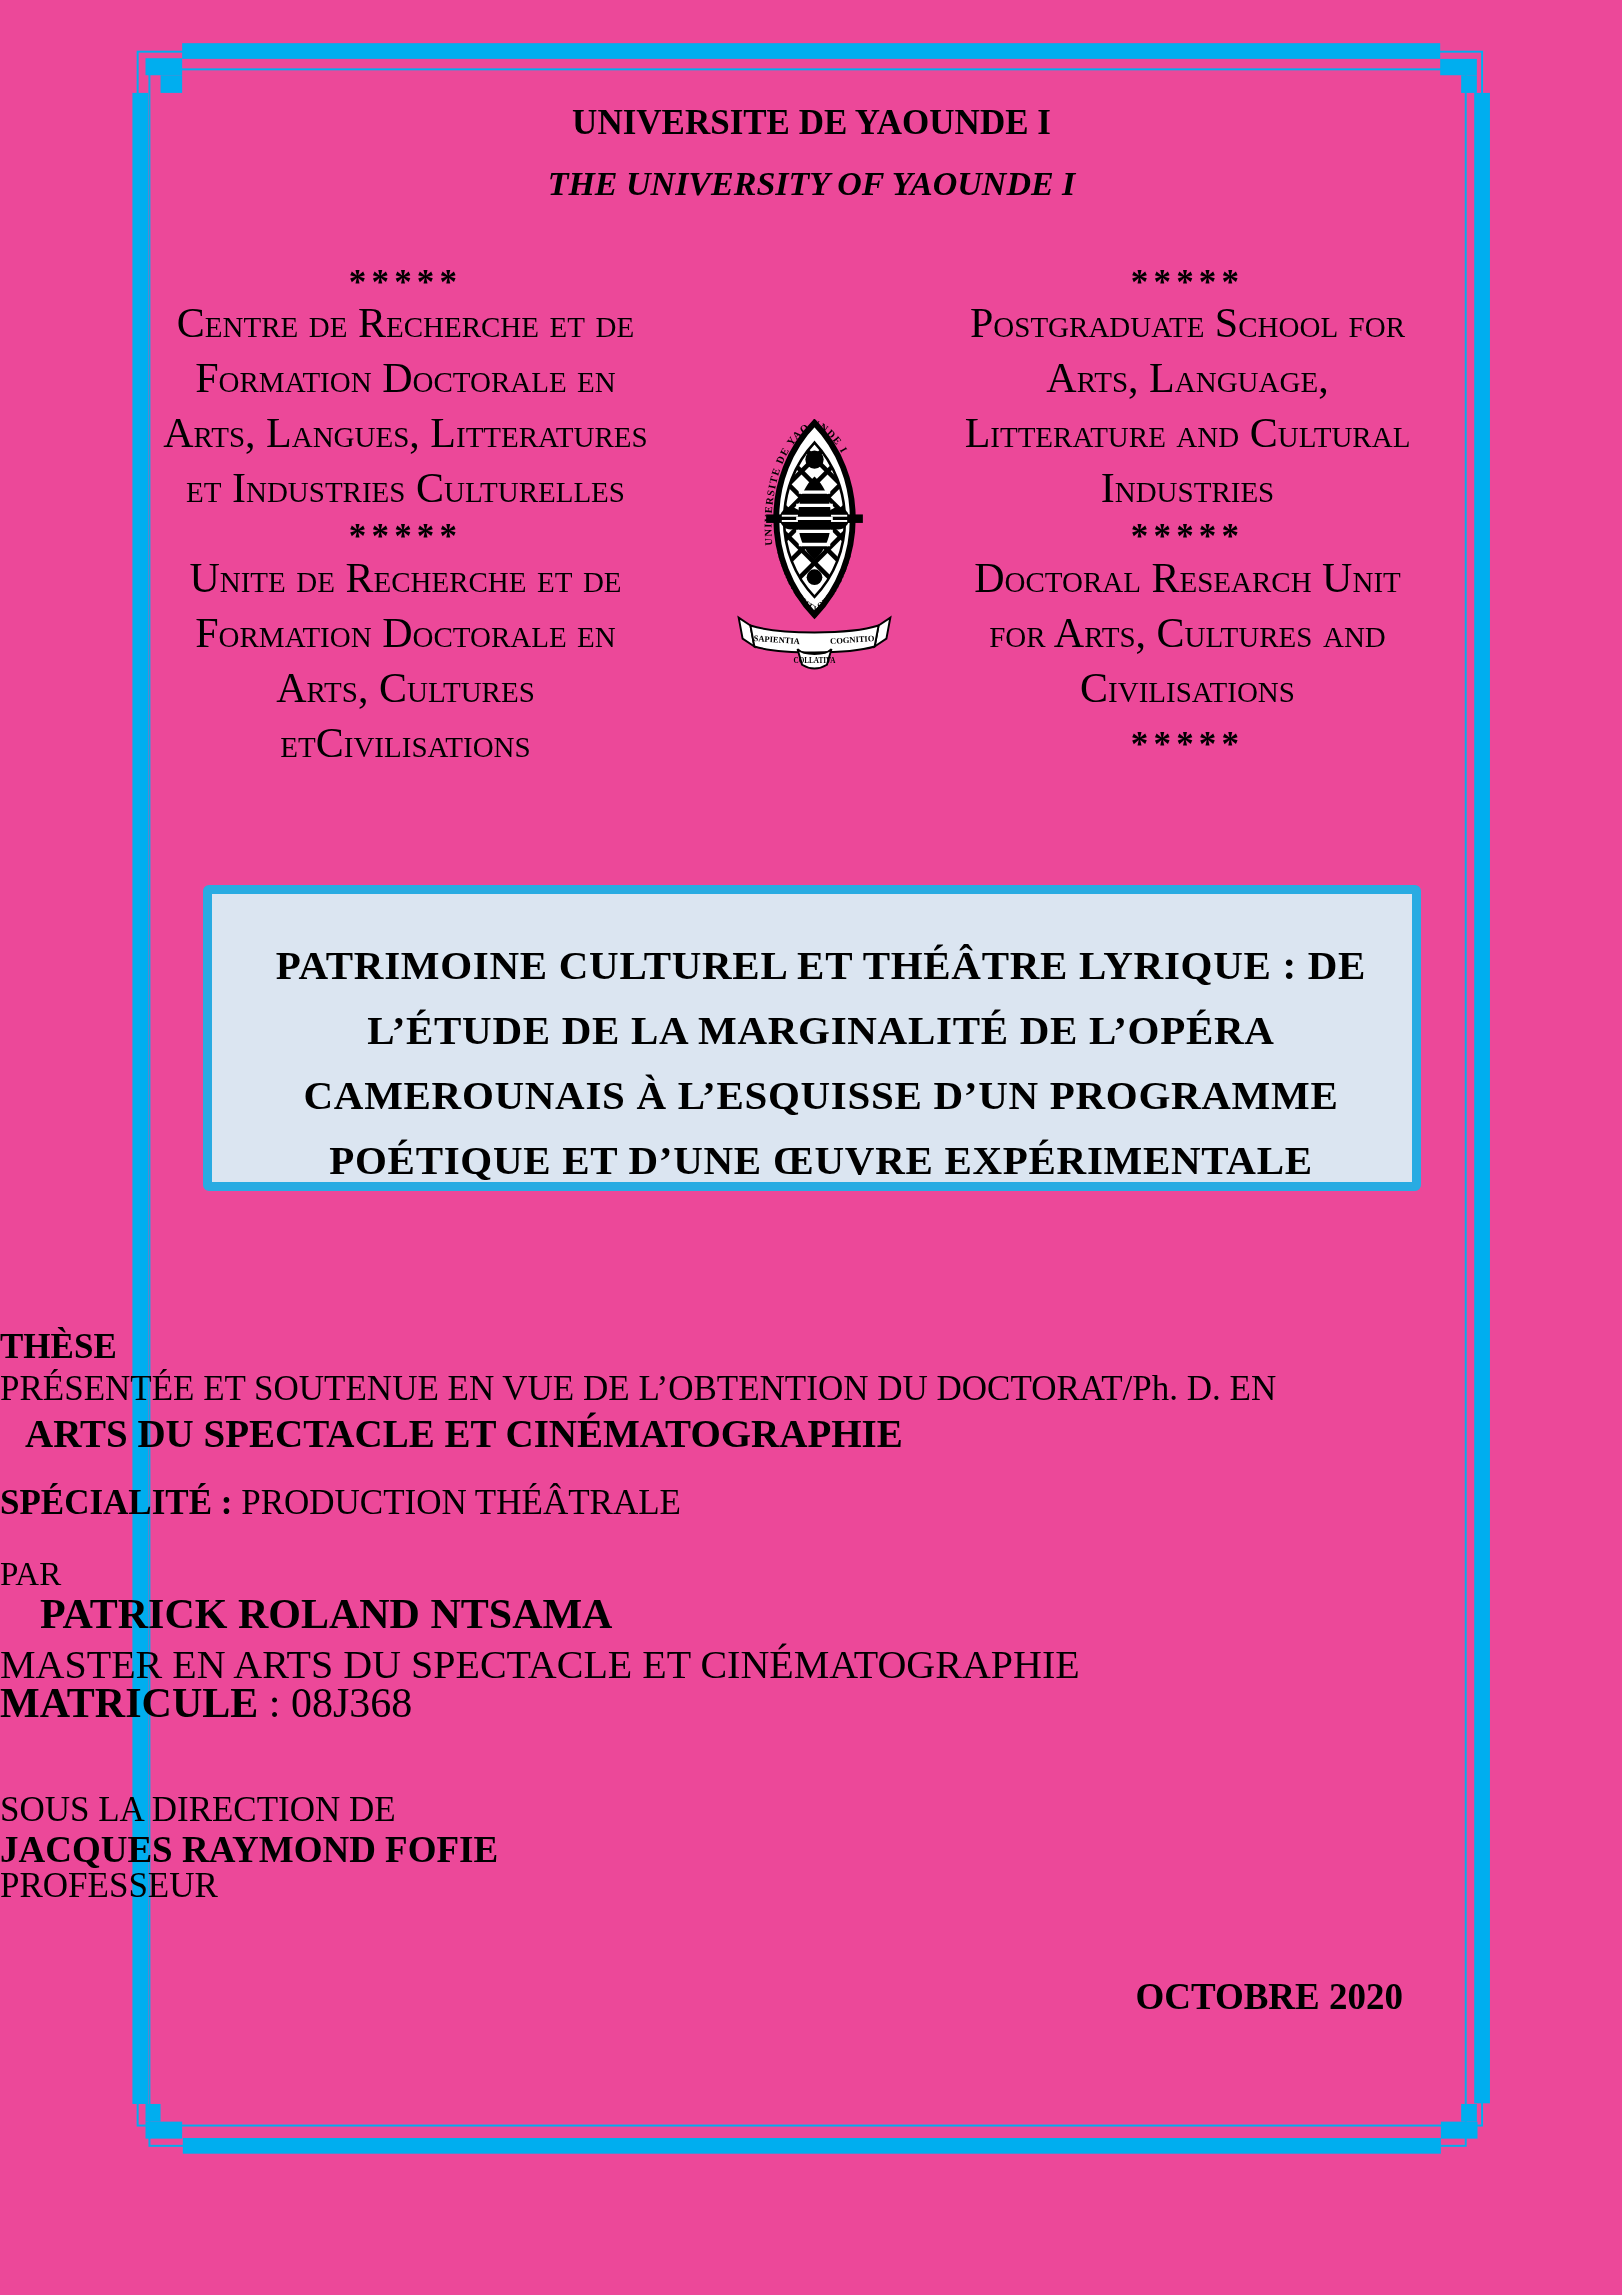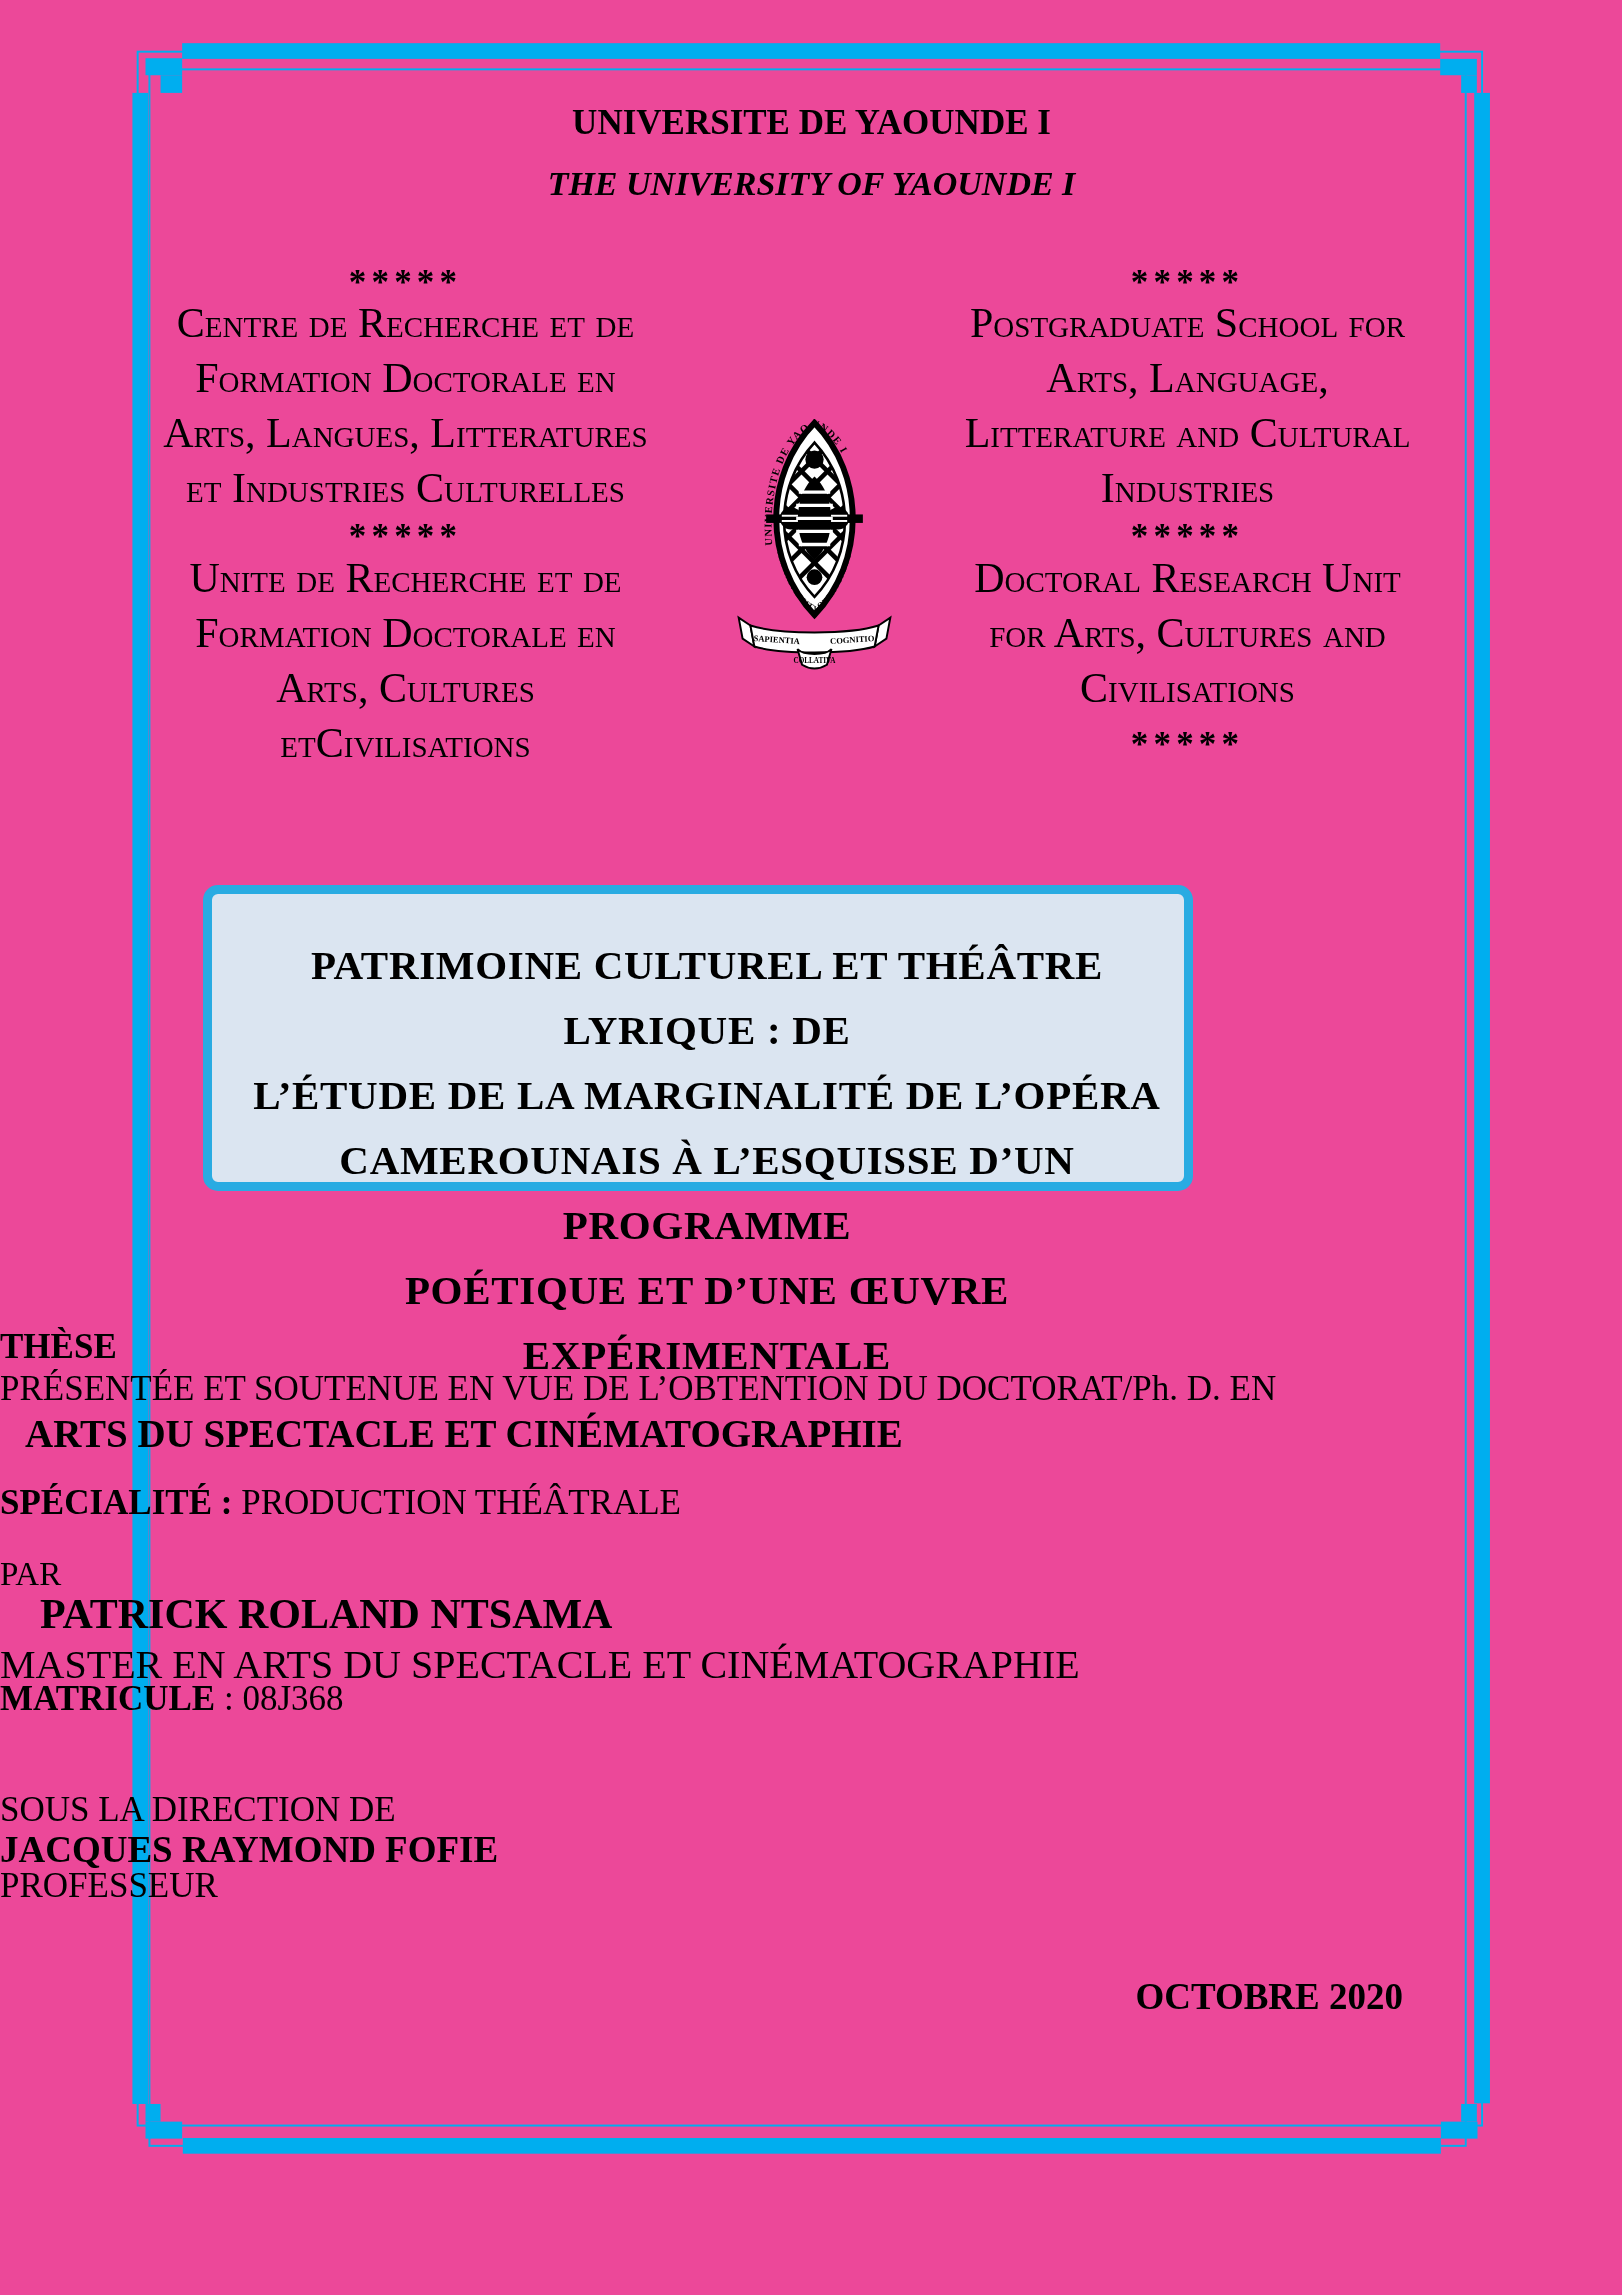--- a/index.html
+++ b/index.html
@@ -10,22 +10,22 @@
   .abs{position:absolute;}
   .ctr{left:0;width:100%;text-align:center;}
   .bold{font-weight:bold;}
   .ital{font-style:italic;}
   .stars{font-weight:bold;font-size:35px;letter-spacing:5.2px;}
   .colblock{font-size:42px;line-height:55px;font-variant:small-caps;}
   .col{position:absolute;text-align:center;}
   #col-left{left:85px;width:641px;}
   #col-right{left:883px;width:609px;}
   #title-box{
-    left:203px;top:885px;width:990px;height:306px;box-sizing:border-box;
-    border:9.2px solid #29ABE2;border-radius:15px;background:#DBE5F1;padding-left:18px;
+    left:203px;top:885px;width:1218px;height:306px;box-sizing:border-box;
+    border:9.2px solid #29ABE2;border-radius:6px;background:#DBE5F1;padding-left:18px;
   }
   #title-box .inner{padding-top:39px;font-weight:bold;font-size:41px;line-height:65px;text-align:center;letter-spacing:0.7px;}
   .mid{left:0;width:100%;text-align:left;}
   #date-line{right:220px;top:1975px;font-size:37px;font-weight:bold;}
   svg text{font-family:"Liberation Serif","DejaVu Serif",serif;}
 </style>
 </head>
 <body>
 
 <div id="page">
@@ -177,21 +177,21 @@
   <div class="abs mid" style="top:1369px;font-size:35px;">PRÉSENTÉE ET SOUTENUE EN VUE DE L’OBTENTION DU DOCTORAT/Ph. D.  EN</div>
   <div class="abs mid bold" style="top:1411px;font-size:39px;padding-left:25px;">ARTS DU SPECTACLE ET CINÉMATOGRAPHIE</div>
   <div class="abs mid" style="top:1483px;font-size:35px;">
     <span class="bold">SPÉCIALITÉ :</span>
     <span>PRODUCTION THÉÂTRALE</span>
   </div>
 
   <div class="abs mid" style="top:1556px;font-size:33px;">PAR</div>
   <div class="abs mid bold" style="top:1590px;font-size:42px;padding-left:40px;">PATRICK ROLAND NTSAMA</div>
   <div class="abs mid" style="top:1641px;font-size:40px;">MASTER EN ARTS DU SPECTACLE ET CINÉMATOGRAPHIE</div>
-  <div class="abs mid" style="top:1679px;font-size:35px;">
+  <div class="abs mid" style="top:1679px;font-size:42px;">
     <span class="bold">MATRICULE</span>
     <span>: 08J368</span>
   </div>
 
   <div class="abs mid" style="top:1790px;font-size:35px;">SOUS LA DIRECTION DE</div>
   <div class="abs mid bold" style="top:1828px;font-size:37px;">JACQUES RAYMOND FOFIE</div>
   <div class="abs mid" style="top:1866px;font-size:35px;">PROFESSEUR</div>
 
   <div class="abs" id="date-line">OCTOBRE 2020</div>
 

